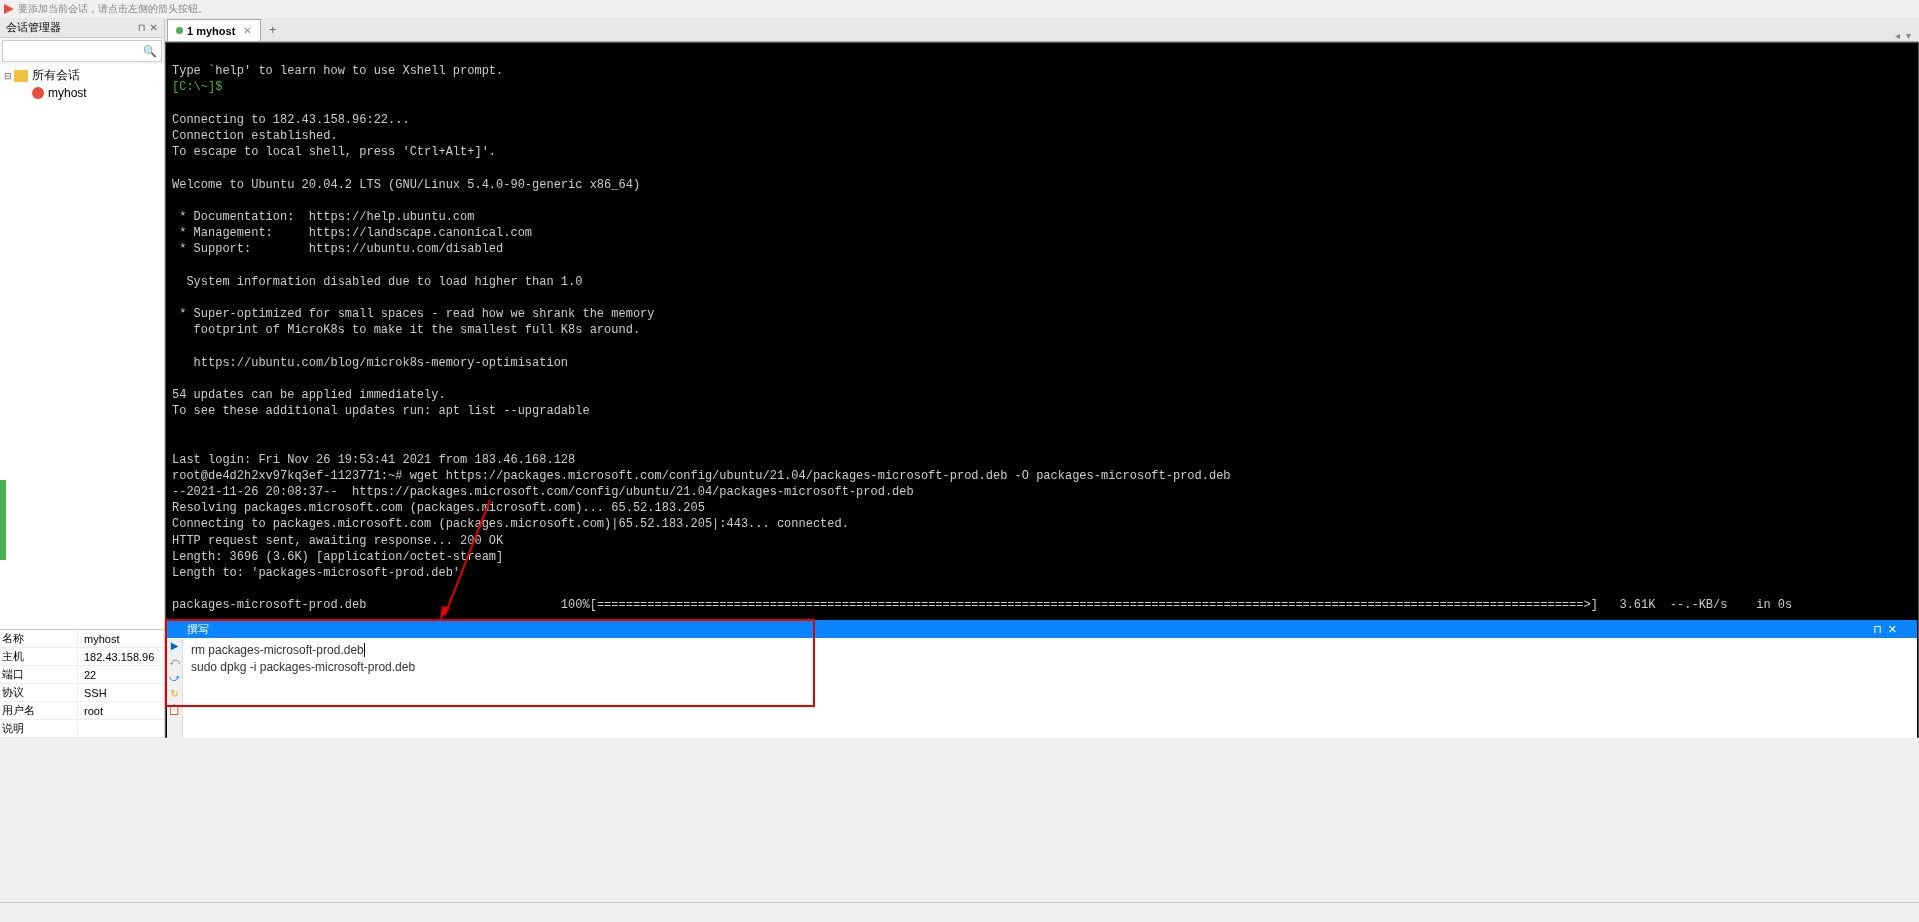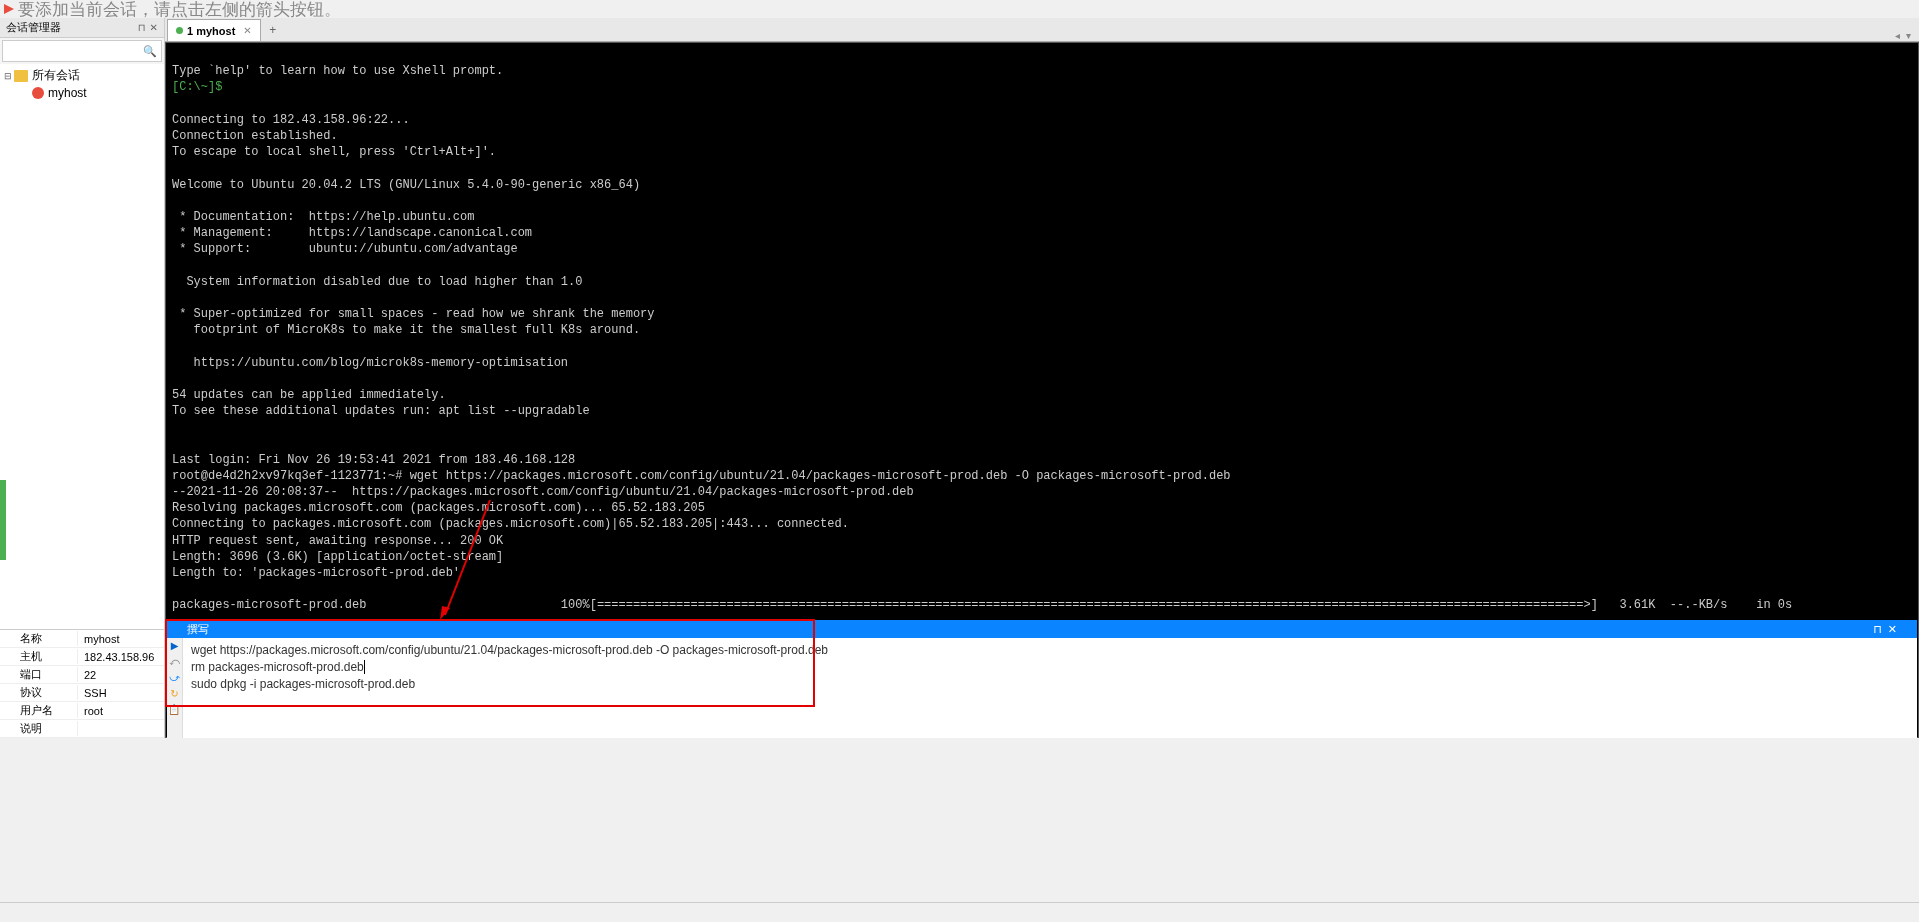--- a/index.html
+++ b/index.html
@@ -13,21 +13,21 @@
       position: relative;
     }
     
     .top-hint {
       height: 18px;
       background: #f0f0f0;
       display: flex;
       align-items: center;
       padding: 0 4px;
       color: #888;
-      font-size: 17px;
+      font-size: 10px;
     }
     .top-hint .flag-icon {
       width: 10px;
       height: 10px;
       background: #e74c3c;
       margin-right: 4px;
       clip-path: polygon(0 0, 100% 50%, 0 100%);
     }
     
     .main-area {
@@ -133,21 +133,21 @@
       font-size: 11px;
     }
     .props-table .row {
       display: flex;
       border-bottom: 1px solid #eee;
       height: 18px;
       align-items: center;
     }
     .props-table .label {
       width: 78px;
-      padding-left: 20px;
+      padding-left: 2px;
       border-right: 1px solid #eee;
     }
     .props-table .value {
       padding-left: 6px;
       flex: 1;
     }
     
     .content {
       flex: 1;
       display: flex;
@@ -407,21 +407,21 @@
 <span class="green">[C:\~]$</span>
 <span></span>
 <span>Connecting to 182.43.158.96:22...</span>
 <span>Connection established.</span>
 <span>To escape to local shell, press 'Ctrl+Alt+]'.</span>
 <span></span>
 <span>Welcome to Ubuntu 20.04.2 LTS (GNU/Linux 5.4.0-90-generic x86_64)</span>
 <span></span>
 <span> * Documentation:  https://help.ubuntu.com</span>
 <span> * Management:     https://landscape.canonical.com</span>
-<span> * Support:        ubuntu://ubuntu.com/advantage</span>
+<span> * Support:        https://ubuntu.com/disabled</span>
 <span></span>
 <span>  System information disabled due to load higher than 1.0</span>
 <span></span>
 <span> * Super-optimized for small spaces - read how we shrank the memory</span>
 <span>   footprint of MicroK8s to make it the smallest full K8s around.</span>
 <span></span>
 <span>   https://ubuntu.com/blog/microk8s-memory-optimisation</span>
 <span></span>
 <span>54 updates can be applied immediately.</span>
 <span>To see these additional updates run: apt list --upgradable</span>
@@ -462,21 +462,20 @@
   </div>
   <div class="compose-body">
     <div class="compose-toolbar">
       <div class="tb-icon">▶</div>
       <div class="tb-icon" style="color:#888">⤺</div>
       <div class="tb-icon" style="color:#0a84ff">⤻</div>
       <div class="tb-icon" style="color:#f0a020">↻</div>
       <div class="tb-icon" style="color:#888">📋</div>
     </div>
     <div class="compose-text">
-      <div>wget https://packages.microsoft.com/config/ubuntu/21.04/packages-microsoft-prod.deb -O packages-microsoft-prod.deb</div>
       <div><span>rm packages-microsoft-prod.deb</span><span class="text-cursor"></span></div>
       <div>sudo dpkg -i packages-microsoft-prod.deb</div>
     </div>
   </div>
 </div>
 
 <div class="annotation-box"></div>
 <svg class="annotation-arrow">
   <line x1="50" y1="0" x2="5" y2="115" stroke="#e20000" stroke-width="2"></line>
   <polygon points="0,120 10,108 2,106" fill="#e20000"></polygon>

